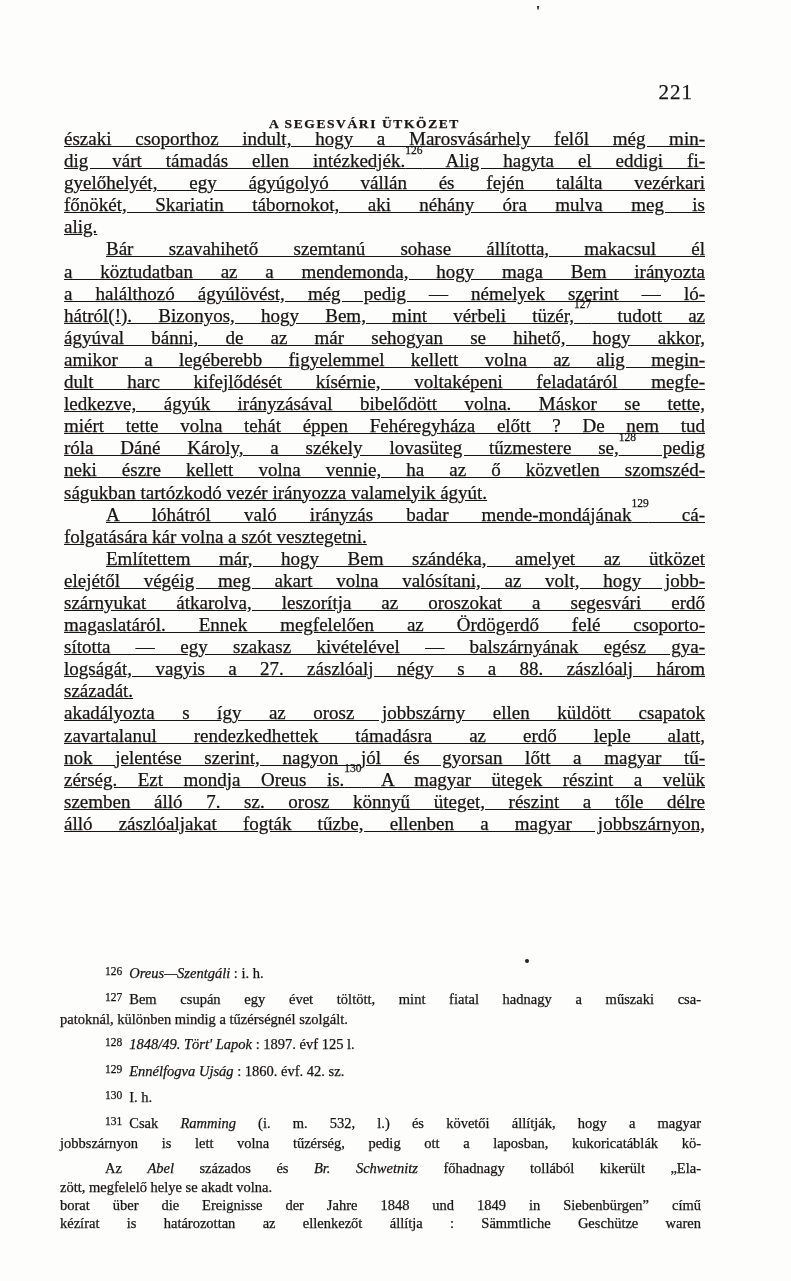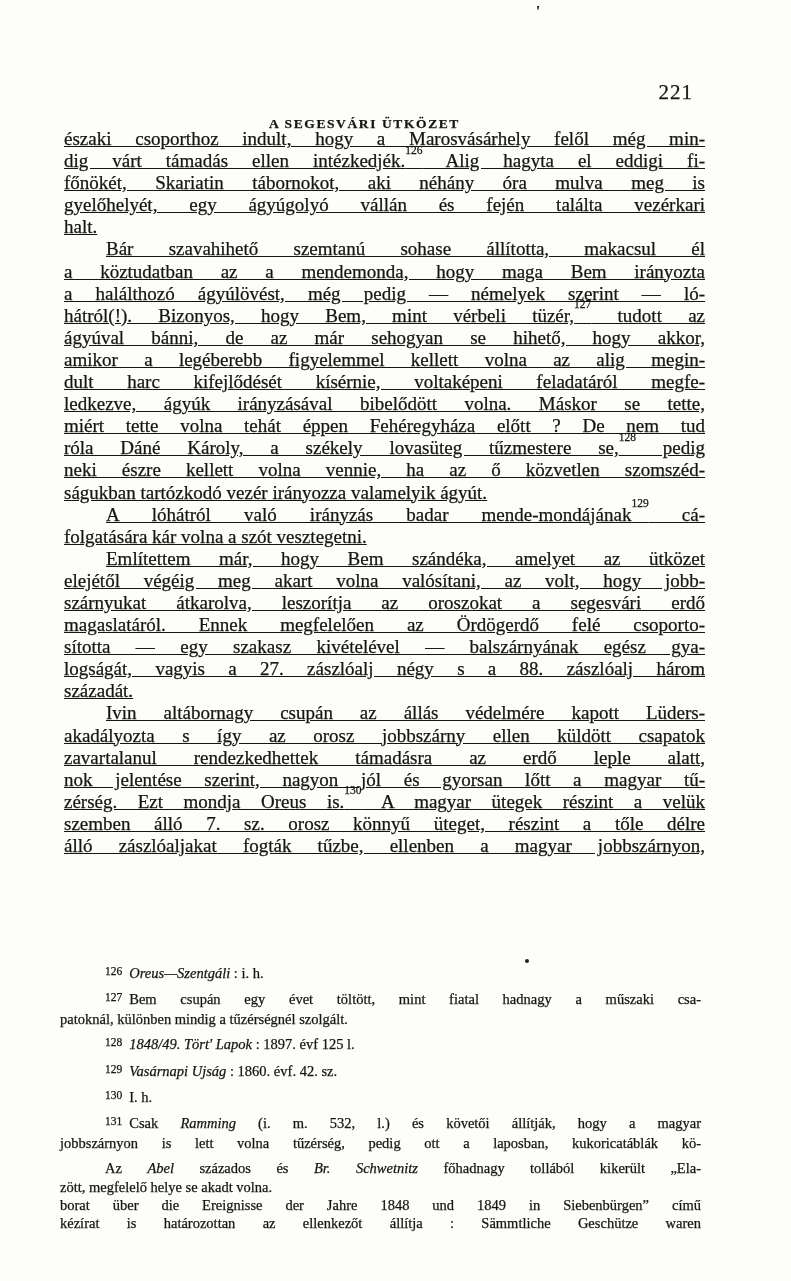--- a/index.html
+++ b/index.html
@@ -99,23 +99,23 @@
 <div class="page">
   <span class="artifact-apostrophe">'</span>
 
   <div class="running-title">A SEGESVÁRI ÜTKÖZET</div>
 
   <div class="page-number">221</div>
 
   <div class="body-text" id="body-text">
       <div class="line">északi csoporthoz indult, hogy a Marosvásárhely felől még min-</div>
       <div class="line">dig várt támadás ellen intézkedjék.<sup class="fnref">126</sup> Alig hagyta el eddigi fi-</div>
+      <div class="line">gyelőhelyét, egy ágyúgolyó vállán és fején találta vezérkari</div>
       <div class="line">főnökét, Skariatin tábornokot, aki néhány óra mulva meg is</div>
-      <div class="line">gyelőhelyét, egy ágyúgolyó vállán és fején találta vezérkari</div>
-      <div class="line last">halt.</div>
+      <div class="line last">alig.</div>
       <div class="line indent">Bár szavahihető szemtanú sohase állította, makacsul él</div>
       <div class="line">a köztudatban az a mendemonda, hogy maga Bem irányozta</div>
       <div class="line">a halálthozó ágyúlövést, még pedig — némelyek szerint — ló-</div>
       <div class="line">hátról(!). Bizonyos, hogy Bem, mint vérbeli tüzér,<sup class="fnref">127</sup> tudott az</div>
       <div class="line">ágyúval bánni, de az már sehogyan se hihető, hogy akkor,</div>
       <div class="line">amikor a legéberebb figyelemmel kellett volna az alig megin-</div>
       <div class="line">dult harc kifejlődését kísérnie, voltaképeni feladatáról megfe-</div>
       <div class="line">ledkezve, ágyúk irányzásával bibelődött volna. Máskor se tette,</div>
       <div class="line">miért tette volna tehát éppen Fehéregyháza előtt ? De nem tud</div>
       <div class="line">róla Dáné Károly, a székely lovasüteg tűzmestere se,<sup class="fnref">128</sup> pedig</div>
@@ -123,37 +123,36 @@
       <div class="line last">ságukban tartózkodó vezér irányozza valamelyik ágyút.</div>
       <div class="line indent">A lóhátról való irányzás badar mende-mondájának<sup class="fnref">129</sup> cá-</div>
       <div class="line last">folgatására kár volna a szót vesztegetni.</div>
       <div class="line indent">Említettem már, hogy Bem szándéka, amelyet az ütközet</div>
       <div class="line">elejétől végéig meg akart volna valósítani, az volt, hogy jobb-</div>
       <div class="line">szárnyukat átkarolva, leszorítja az oroszokat a segesvári erdő</div>
       <div class="line">magaslatáról. Ennek megfelelően az Ördögerdő felé csoporto-</div>
       <div class="line">sította — egy szakasz kivételével — balszárnyának egész gya-</div>
       <div class="line">logságát, vagyis a 27. zászlóalj négy s a 88. zászlóalj három</div>
       <div class="line last">századát.</div>
-      <div class="line indent">Ivin altábornagy csupán az állás védelmére kapott Lüders-</div>
       <div class="line">akadályozta s így az orosz jobbszárny ellen küldött csapatok</div>
       <div class="line">zavartalanul rendezkedhettek támadásra az erdő leple alatt,</div>
       <div class="line">nok jelentése szerint, nagyon jól és gyorsan lőtt a magyar tű-</div>
       <div class="line">zérség. Ezt mondja Oreus is.<sup class="fnref">130</sup> A magyar ütegek részint a velük</div>
       <div class="line">szemben álló 7. sz. orosz könnyű üteget, részint a tőle délre</div>
       <div class="line">álló zászlóaljakat fogták tűzbe, ellenben a magyar jobbszárnyon,</div>
     </div>
 
   <span class="artifact-dot"></span>
 
   <div class="footnotes" id="footnotes">
       <div class="line indent last"><span class="fnum">126</span><em>Oreus—Szentgáli</em> : i. h.</div>
       <div class="line indent"><span class="fnum">127</span>Bem csupán egy évet töltött, mint fiatal hadnagy a műszaki csa-</div>
       <div class="line last">patoknál, különben mindig a tűzérségnél szolgált.</div>
       <div class="line indent last"><span class="fnum">128</span><em>1848/49. Tört' Lapok</em> : 1897. évf 125 l.</div>
-      <div class="line indent last"><span class="fnum">129</span><em>Vasárnapi Ujság</em> : 1860. évf. 42. sz.</div>
+      <div class="line indent last"><span class="fnum">129</span><em>Ennélfogva Ujság</em> : 1860. évf. 42. sz.</div>
       <div class="line indent last"><span class="fnum">130</span>I. h.</div>
       <div class="line indent"><span class="fnum">131</span>Csak <em>Ramming</em> (i. m. 532, l.) és követői állítják, hogy a magyar</div>
       <div class="line">jobbszárnyon is lett volna tűzérség, pedig ott a laposban, kukoricatáblák kö-</div>
       <div class="line indent">Az <em>Abel</em> százados és <em>Br. Schwetnitz</em> főhadnagy tollából kikerült „Ela-</div>
       <div class="line last">zött, megfelelő helye se akadt volna.</div>
       <div class="line">borat über die Ereignisse der Jahre 1848 und 1849 in Siebenbürgen” című</div>
       <div class="line">kézírat is határozottan az ellenkezőt állítja : Sämmtliche Geschütze waren</div>
     </div>
 </div>
 

